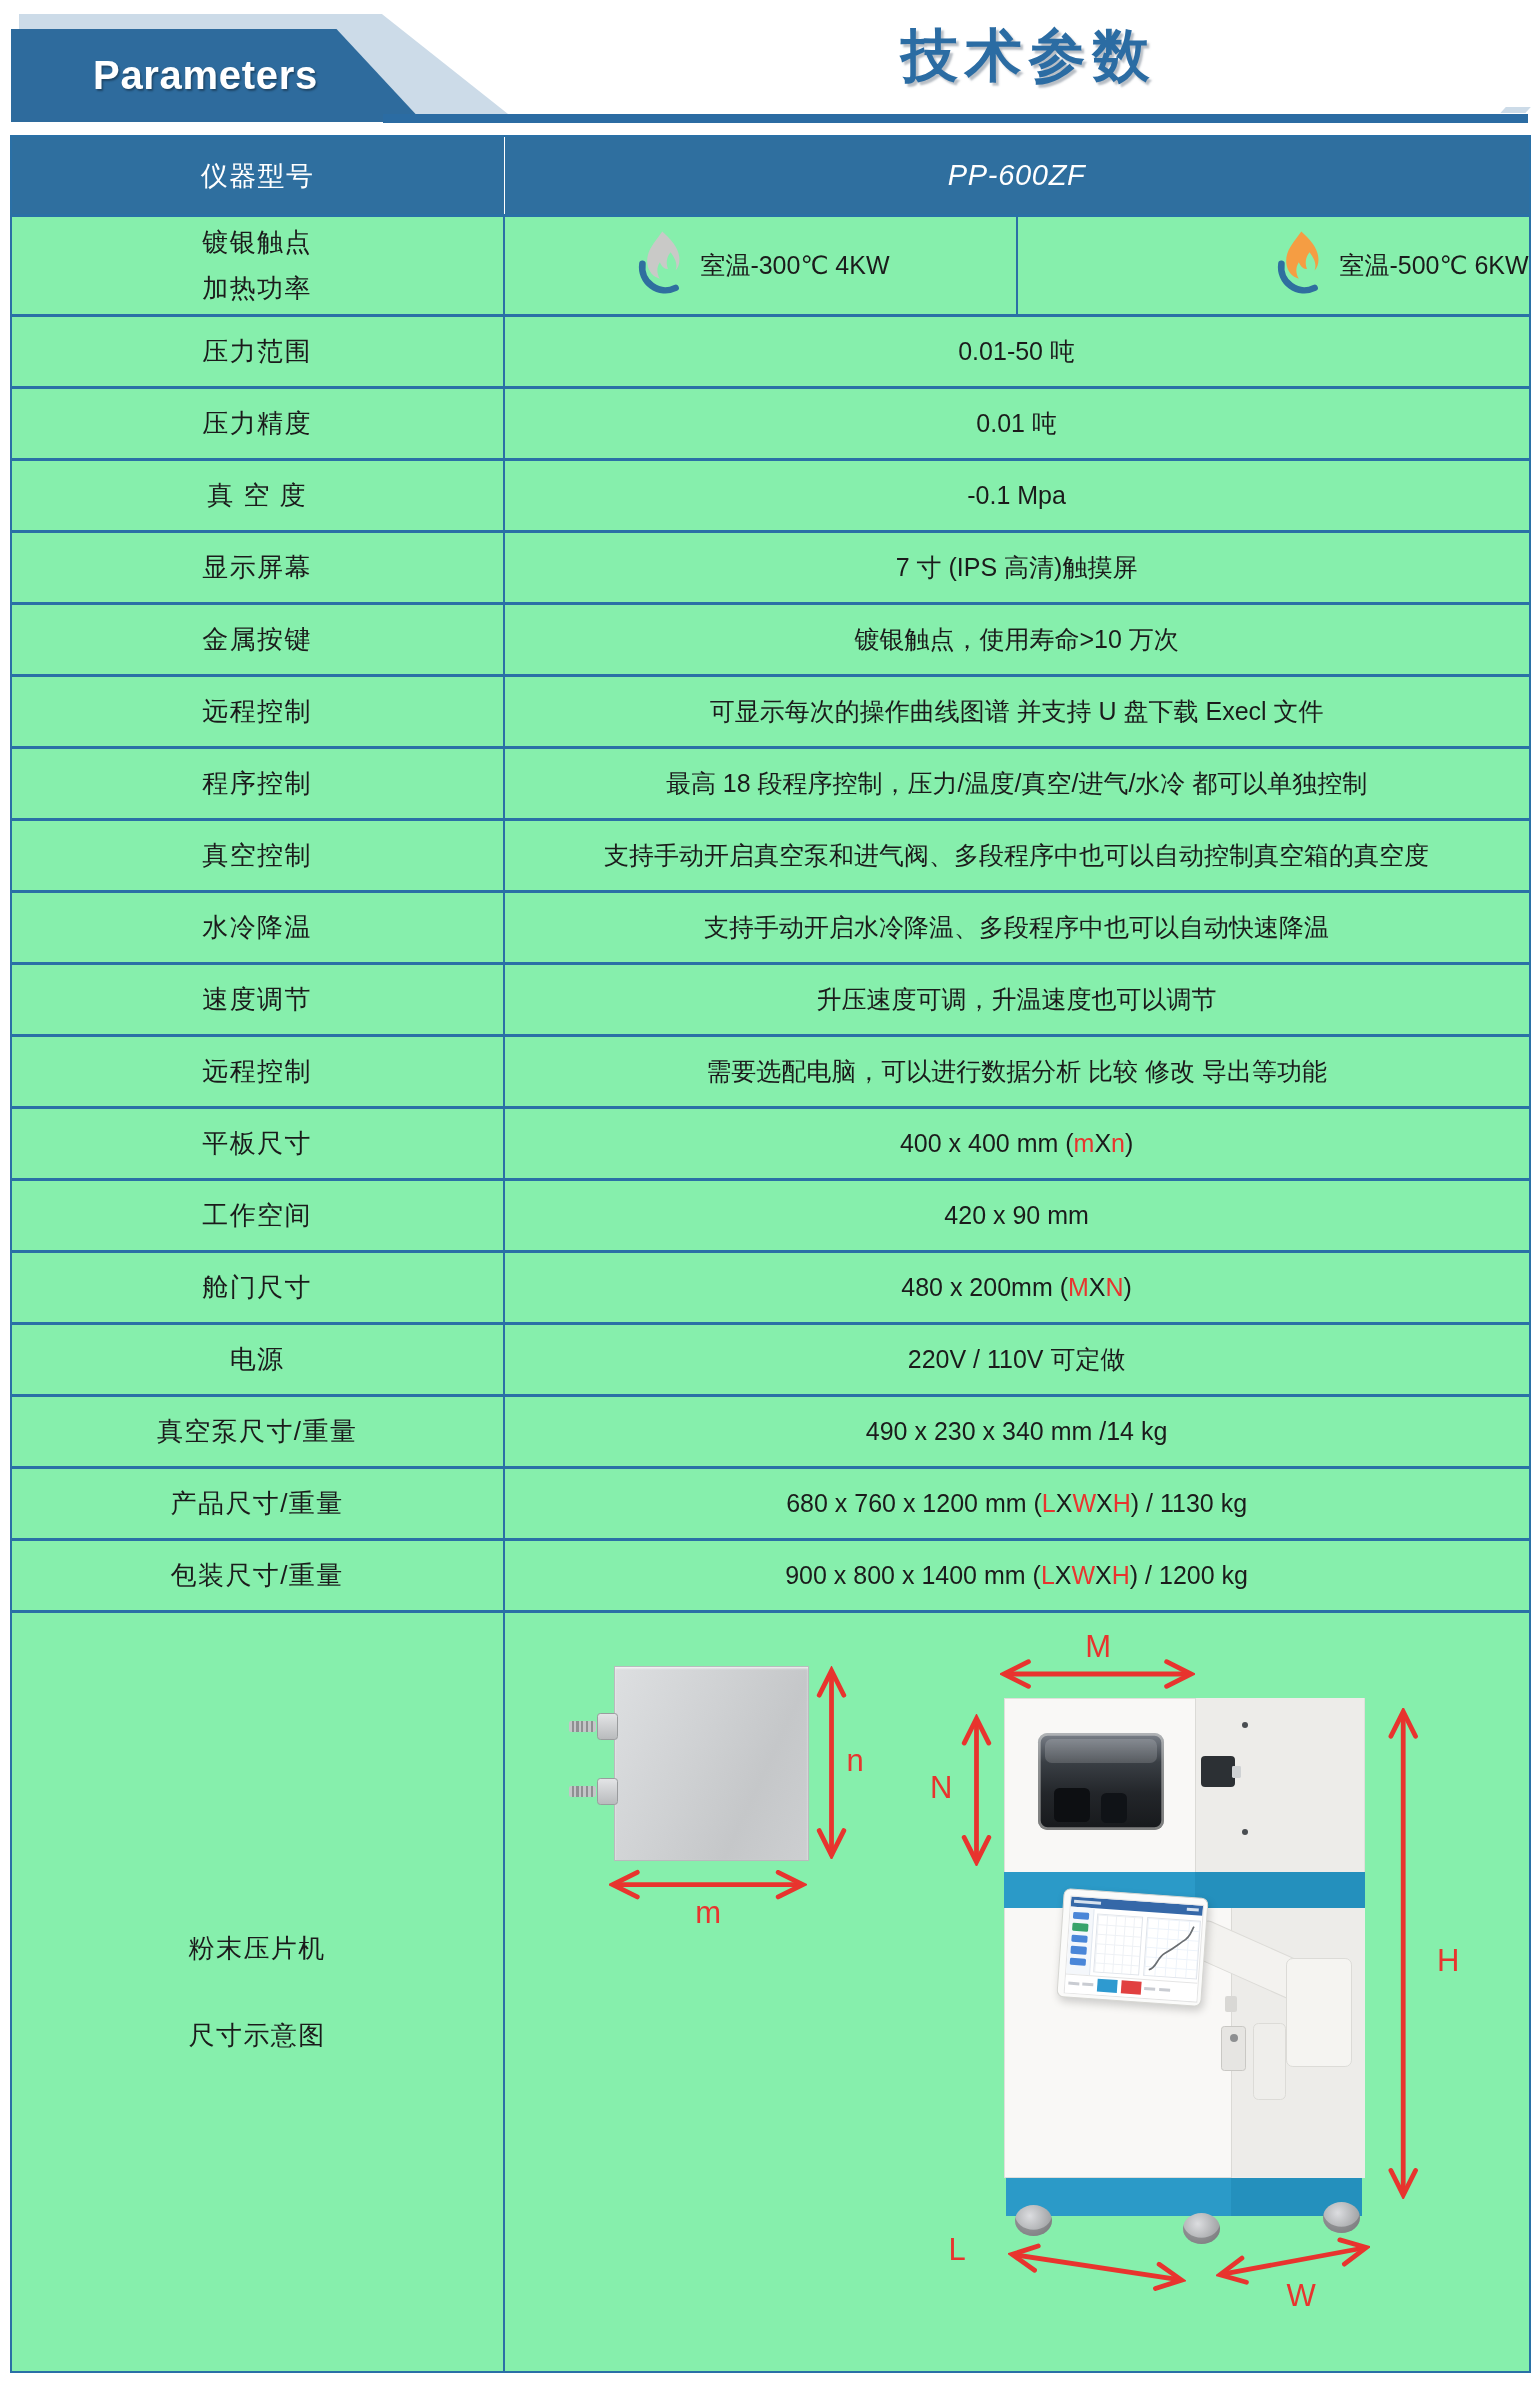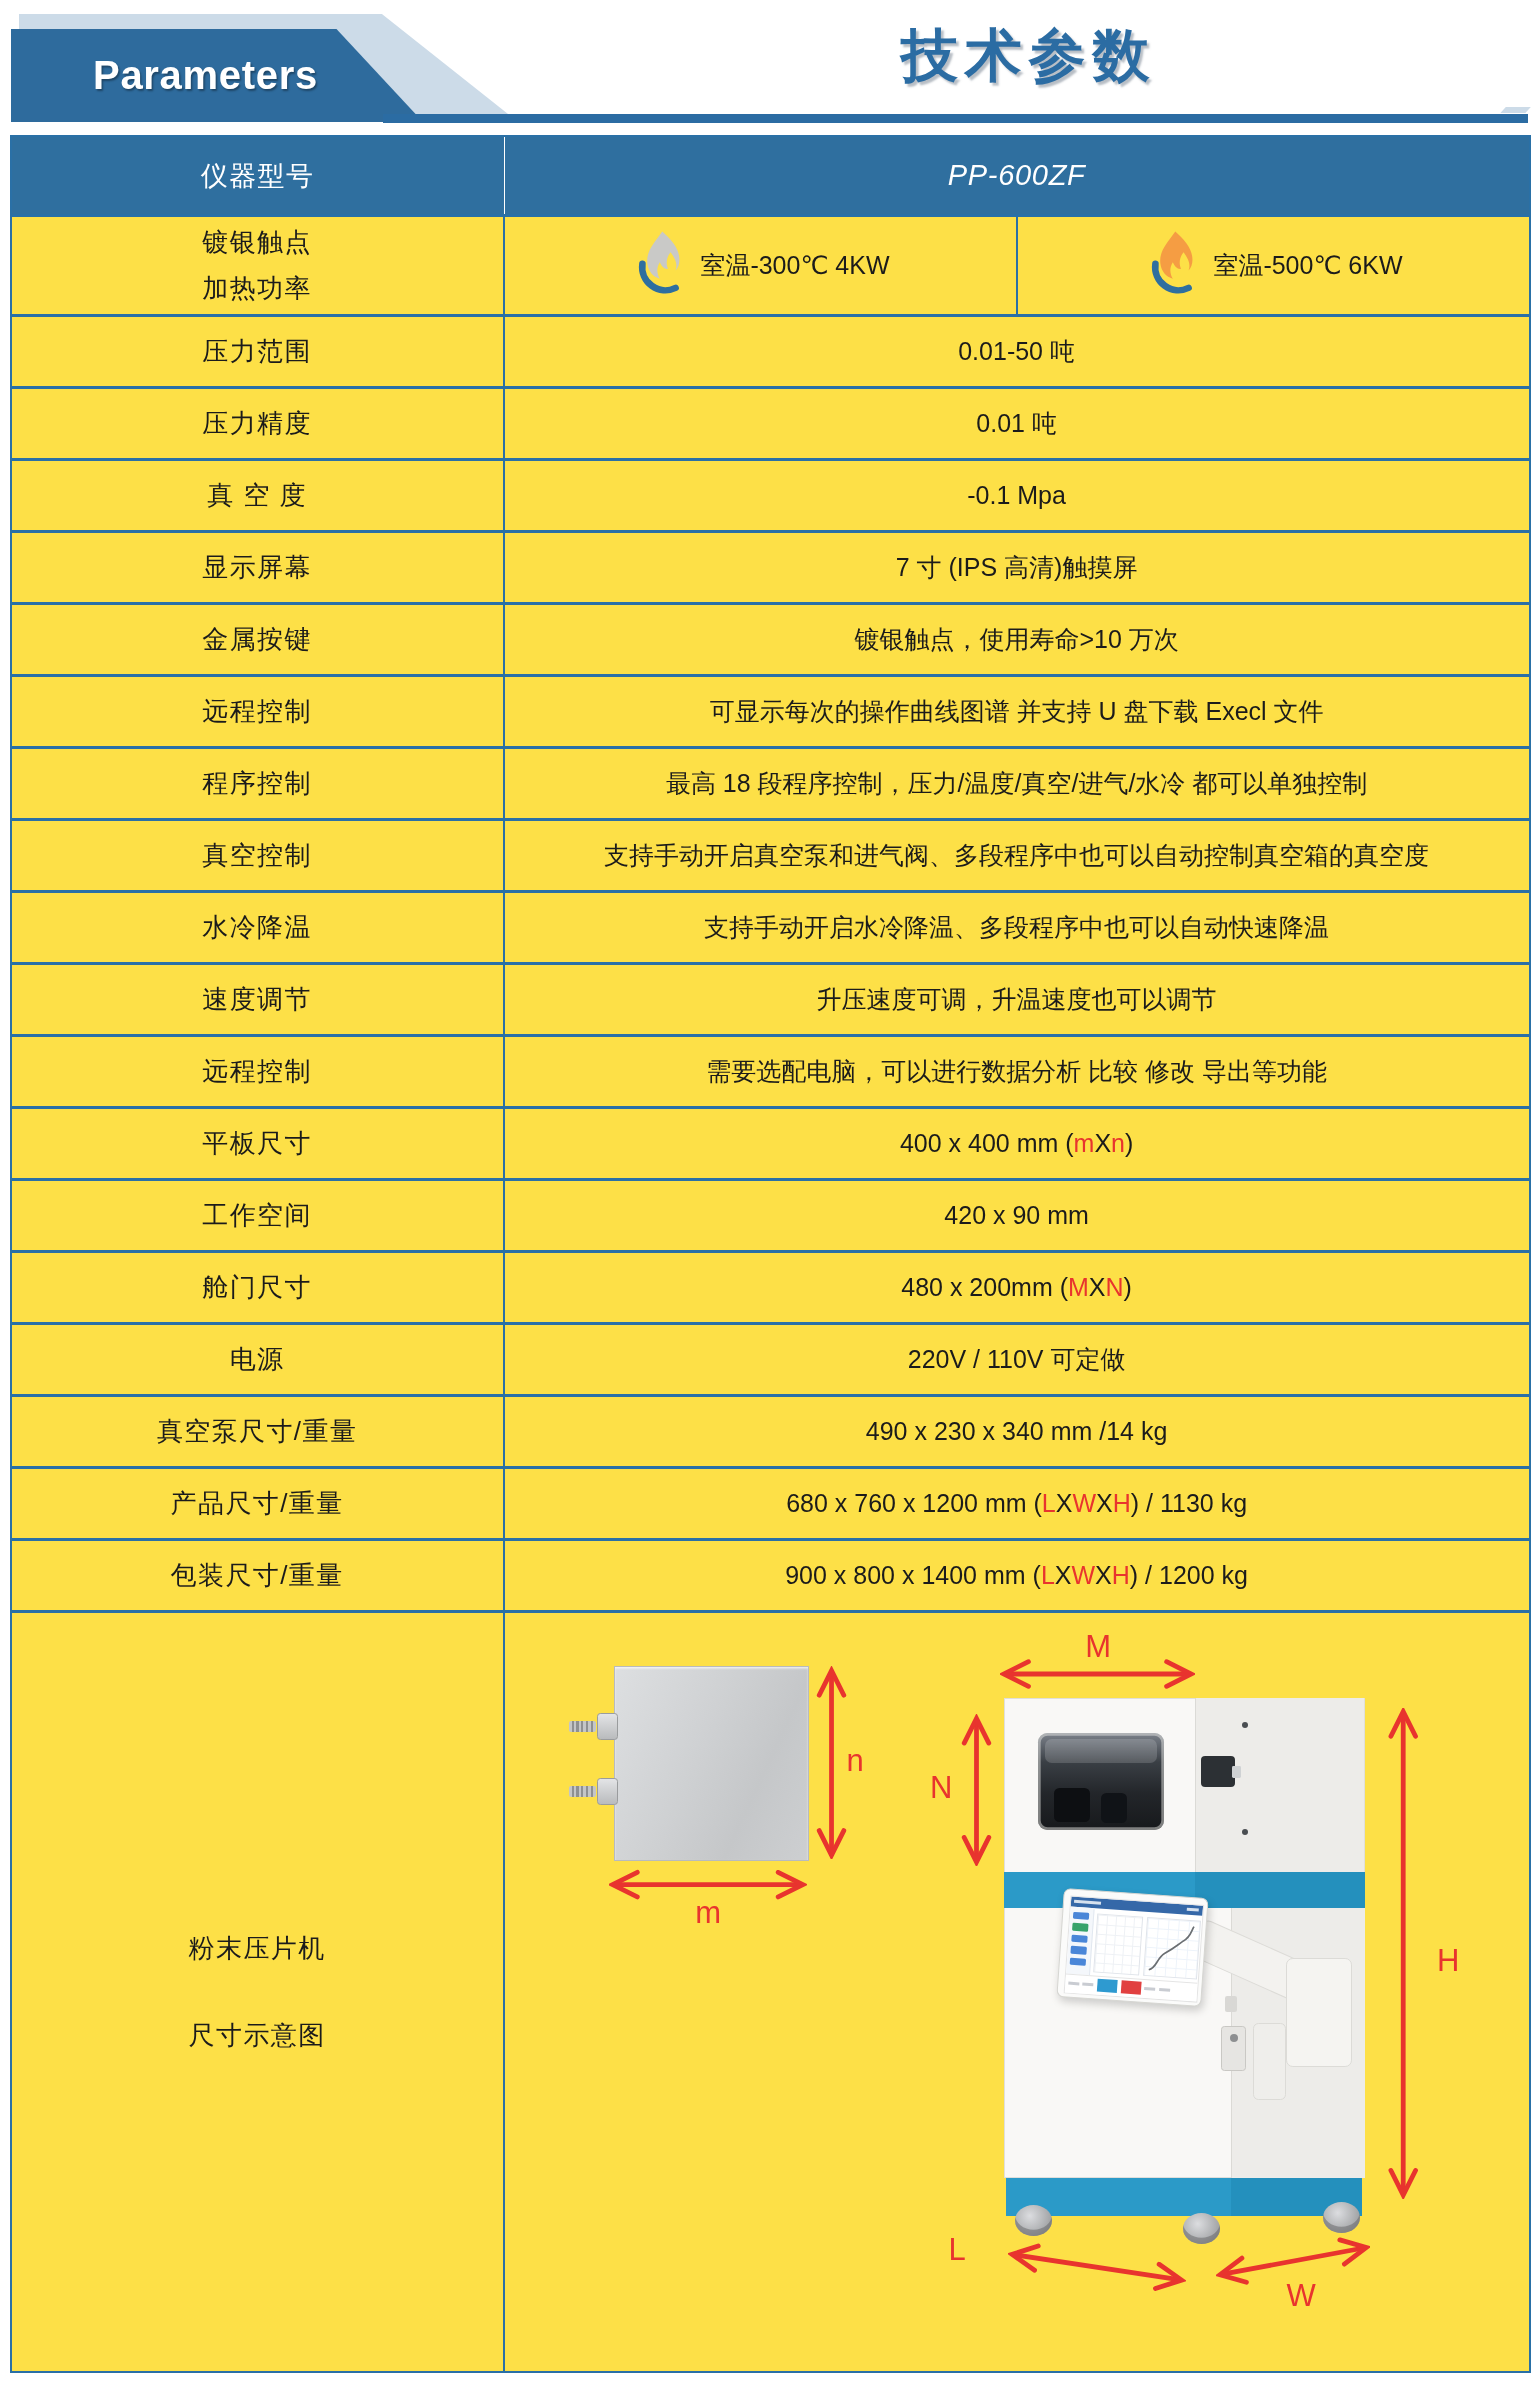--- a/index.html
+++ b/index.html
@@ -12,35 +12,35 @@
   .banner{position:absolute;left:11px;top:29px;width:412px;height:93px;background:#2e6b9d;
     clip-path:polygon(0 0,79% 0,100% 100%,0 100%);display:flex;align-items:center;}
   .banner span{padding-left:82px;font-size:40px;font-weight:bold;color:#fff;letter-spacing:0.7px;
     text-shadow:1.4px 2.1px 2.1px rgba(0,0,0,.35);}
   .top-rule{position:absolute;left:383px;top:114px;width:1145px;height:9px;background:#2b6ca3;}
   .top-rule-nub{position:absolute;left:1503px;top:107px;width:24.6px;height:6.2px;background:#ccdbe8;transform:skewX(-42deg);}
   .cn-title{position:absolute;left:901px;top:18px;font-size:57px;font-weight:bold;color:#2b6ca3;
     letter-spacing:6.8px;text-shadow:2.7px 3.4px 2.1px rgba(125,136,150,.55);}
 
   
-  .spec-table{position:absolute;left:9.6px;top:135px;width:1517px;border:2.1px solid #2a70a6;background:#fde047;}
+  .spec-table{position:absolute;left:9.6px;top:135px;width:1517px;border:2.1px solid #2a70a6;background:#86efac;}
   .t-row{display:flex;box-sizing:border-box;height:72px;border-top:3.4px solid #2a70a6;}
   .t-row.head{height:77px;border-top:none;background:#2f6f9f;color:#fff;}
   .t-row.heating{height:100px;}
   .t-row.diagram-row{height:761px;}
   .t-cell{box-sizing:border-box;display:flex;align-items:center;justify-content:center;}
   .t-label{width:493px;border-right:2.1px solid #2a70a6;font-size:26px;letter-spacing:1.4px;
     flex-direction:column;text-align:center;}
   .head .t-label{border-right:1.4px solid #fff;font-size:27px;}
   .t-value{flex:1;font-size:25px;}
   .head .t-value{font-size:29px;letter-spacing:0.7px;font-style:italic;}
   .red{color:#e8342e;}
   .ht-split{display:flex;align-items:stretch;padding:0;}
   .ht-cell{flex:1;display:flex;align-items:center;justify-content:center;gap:13.7px;}
-  .ht-cell + .ht-cell{border-left:2.1px solid #2a70a6;}
+  .ht-cell + .ht-cell{border-left:2.1px solid #2a70a6;justify-content:flex-end;}
   .ht-lines{display:flex;flex-direction:row;align-items:center;gap:6.8px;font-size:25px;}
   .flame{width:56px;height:68px;flex:0 0 auto;}
   .two-line div{line-height:1.75;}
 
   
   .diagram{position:relative;width:1021px;height:758px;overflow:hidden;}
   .dim-svg{position:absolute;left:0;top:0;z-index:30;pointer-events:none;}
   .dim-label{position:absolute;z-index:31;color:#e8342e;font-size:31px;transform:translateX(-50%);}
 
   

